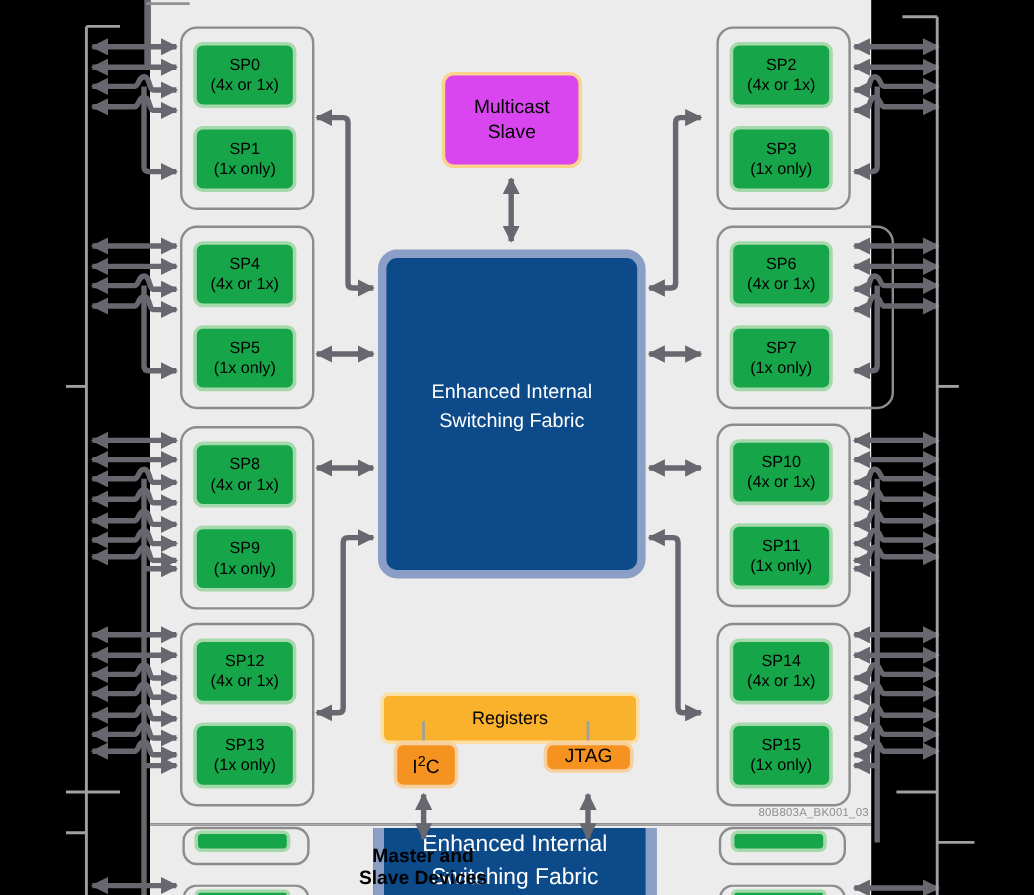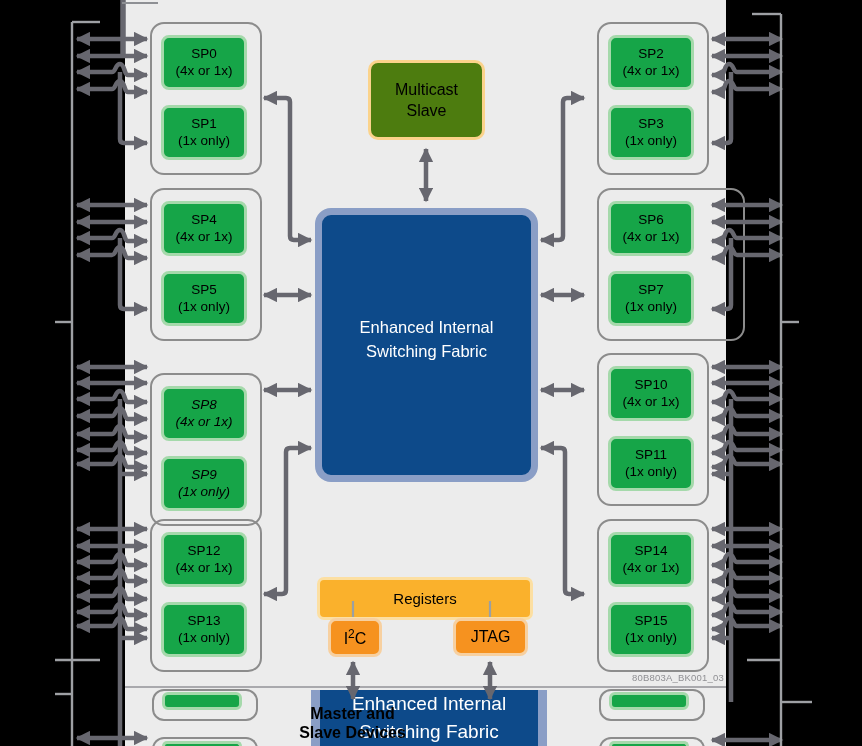--- a/index.html
+++ b/index.html
@@ -9,29 +9,29 @@
   #canvas1{left:125px;top:0;width:601px;height:686px;}
   #fig-divider{position:absolute;left:125px;top:686px;width:601px;height:2px;background:#A9A9AD;}
   #canvas2{left:125px;top:688px;width:601px;height:58px;}
 
   .sp-group{position:absolute;width:108px;height:149px;border:2px solid #8C8C8C;border-radius:14px;}
   .sp-block{position:absolute;left:9px;width:80px;height:49px;background:#16A548;
             border:3px solid #A5D9AB;border-radius:8px;display:flex;flex-direction:column;
             align-items:center;justify-content:center;font-size:13.5px;line-height:16.5px;}
   .sp-top{top:11px;} .sp-bot{top:81px;}
 
-  .orange{position:absolute;background:#4d7c0f;border:3px solid #FBD38B;border-radius:10px;
+  .orange{position:absolute;background:#d946ef;border:3px solid #FBD38B;border-radius:10px;
           display:flex;align-items:center;justify-content:center;text-align:center;box-sizing:border-box;}
   #multicast{left:368px;top:60px;width:117px;height:80px;font-size:16px;line-height:21px;}
   #registers{left:317px;top:577px;width:216px;height:43px;border-radius:7px;
              background:#FAB12C;border-color:#FCDFA2;font-size:15px;}
   .deep-orange{position:absolute;background:#F6921F;border:3px solid #F7D0A0;border-radius:8px;
           display:flex;align-items:center;justify-content:center;box-sizing:border-box;font-size:16px;}
   #i2c{left:328px;top:618px;width:54px;height:39px;}
-  #jtag{left:453px;top:618px;width:75px;height:38px;}
+  #jtag{left:453px;top:618px;width:75px;height:26px;}
   #i2c sup{font-size:12px;vertical-align:6px;}
 
   #fabric{position:absolute;left:315px;top:208px;width:223px;height:274px;box-sizing:border-box;
           background:#0D4A8A;border:7px solid #8A9EC6;border-radius:16px;display:flex;
           align-items:center;justify-content:center;text-align:center;color:#fff;
           font-size:16.5px;line-height:24px;padding-bottom:12px;}
 
   #fabric2{position:absolute;left:311px;top:690px;width:236px;height:56px;box-sizing:border-box;
            background:#0D4A8A;border-left:9px solid #8A9EC6;border-right:9px solid #8A9EC6;
            color:#fff;text-align:center;font-size:19px;line-height:28px;}
@@ -73,21 +73,21 @@
   <div class="sp-group" style="left:150px;top:188px;">
     <div class="sp-block sp-top">
       <span>SP4</span>
       <span>(4x or 1x)</span>
       </div>
     <div class="sp-block sp-bot">
       <span>SP5</span>
       <span>(1x only)</span>
       </div>
   </div>
-  <div class="sp-group" style="left:150px;top:373px;font-style:italic;">
+  <div class="sp-group" style="left:150px;top:355px;">
     <div class="sp-block sp-top">
       <span>SP8</span>
       <span>(4x or 1x)</span>
       </div>
     <div class="sp-block sp-bot">
       <span>SP9</span>
       <span>(1x only)</span>
       </div>
   </div>
   <div class="sp-group" style="left:150px;top:519px;">

